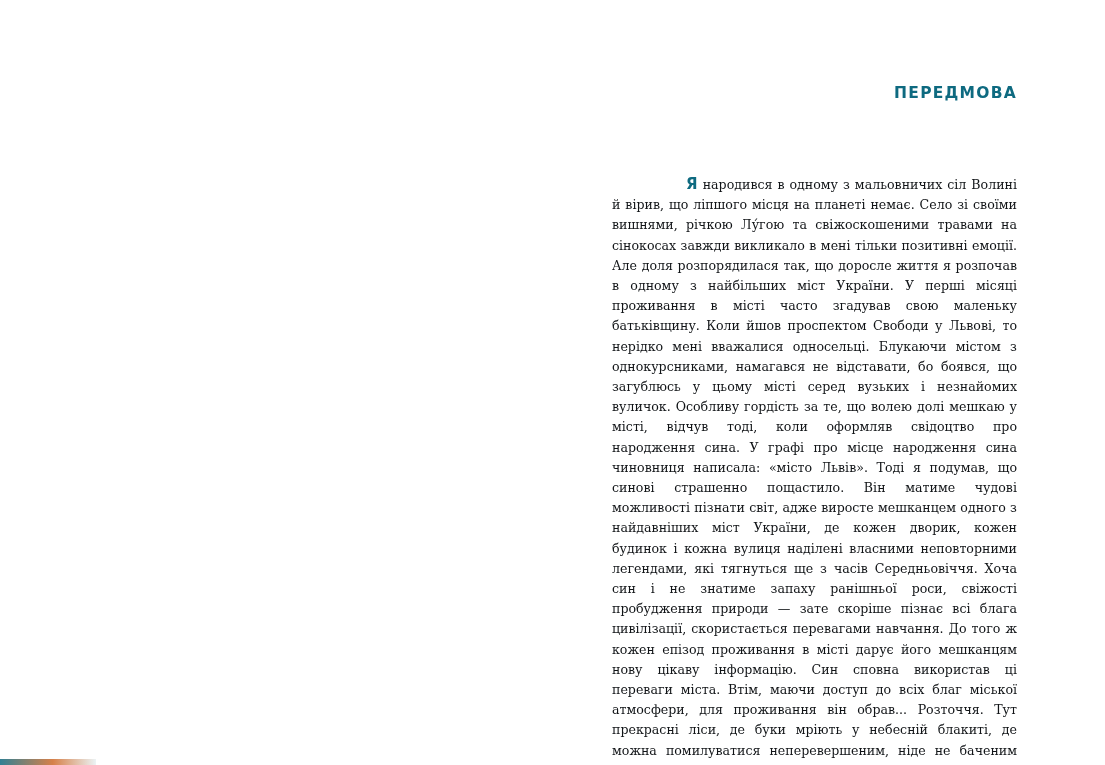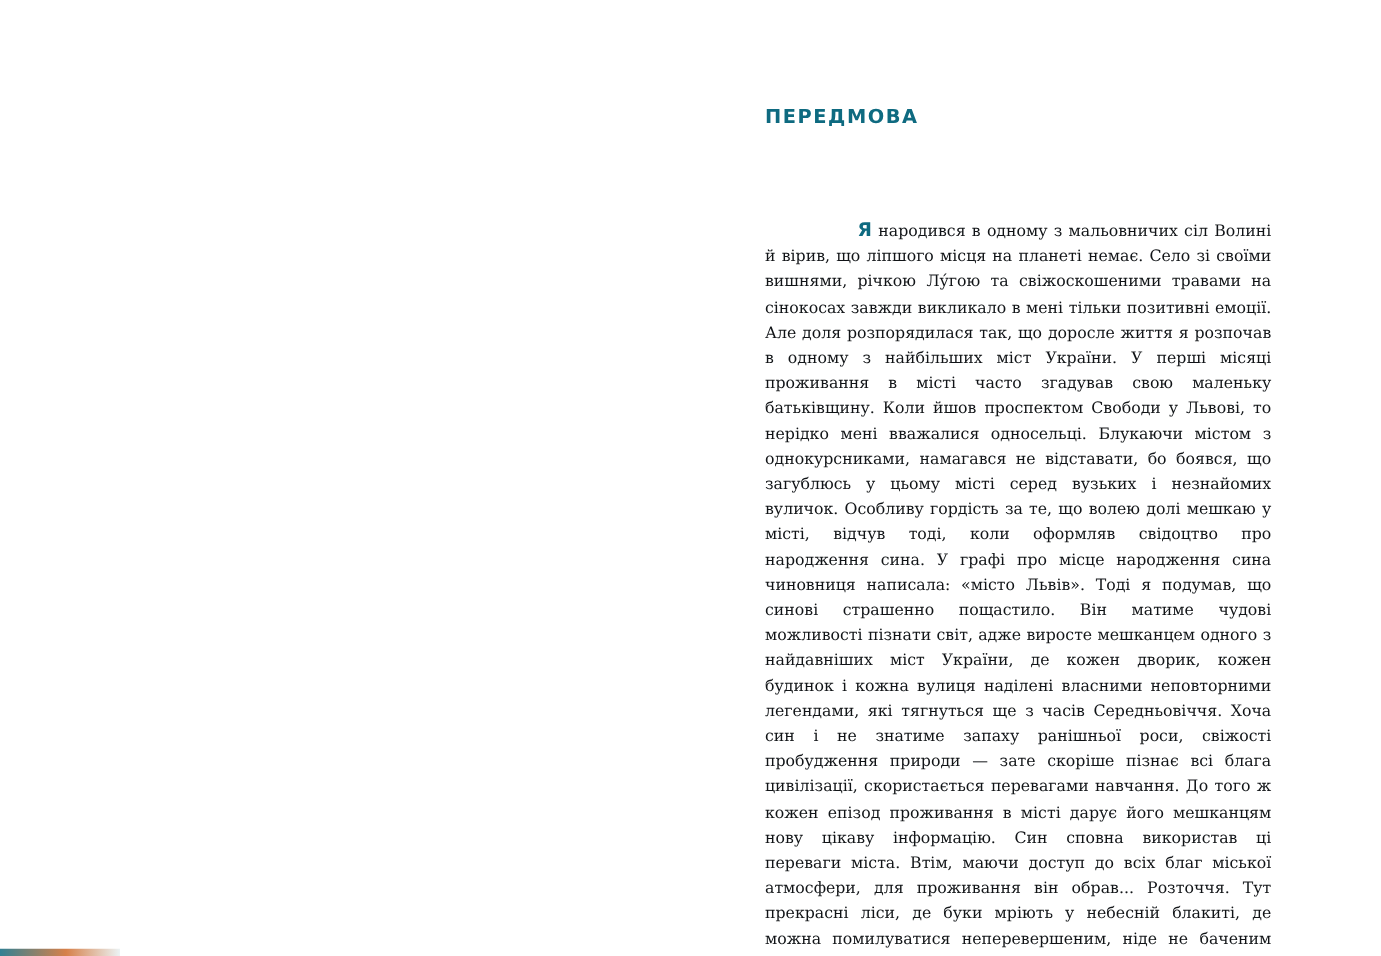--- a/index.html
+++ b/index.html
@@ -28,21 +28,21 @@
     height: 765px;
   }
   .chapter-title {
     font-family: "DejaVu Sans", sans-serif;
     font-weight: bold;
     font-size: 15.5px;
     letter-spacing: 0.08em;
     color: #0e6a80;
     margin: 0;
     padding-top: 84px;
-    text-align: left;
+    text-align: right;
     text-transform: uppercase;
   }
   .body-text {
     margin: 0;
     padding-top: 72px;
     font-family: "DejaVu Serif", serif;
     font-size: 12.6px;
     line-height: 20.2px;
     color: #111417;
     text-align: justify;

